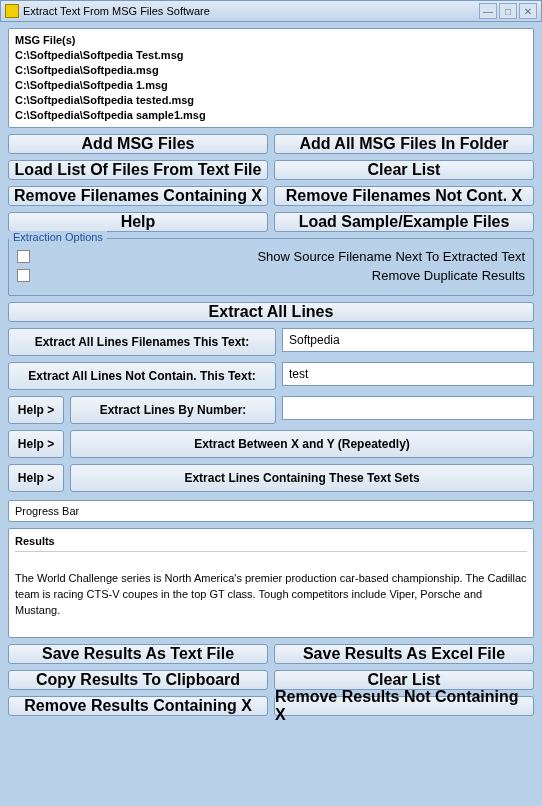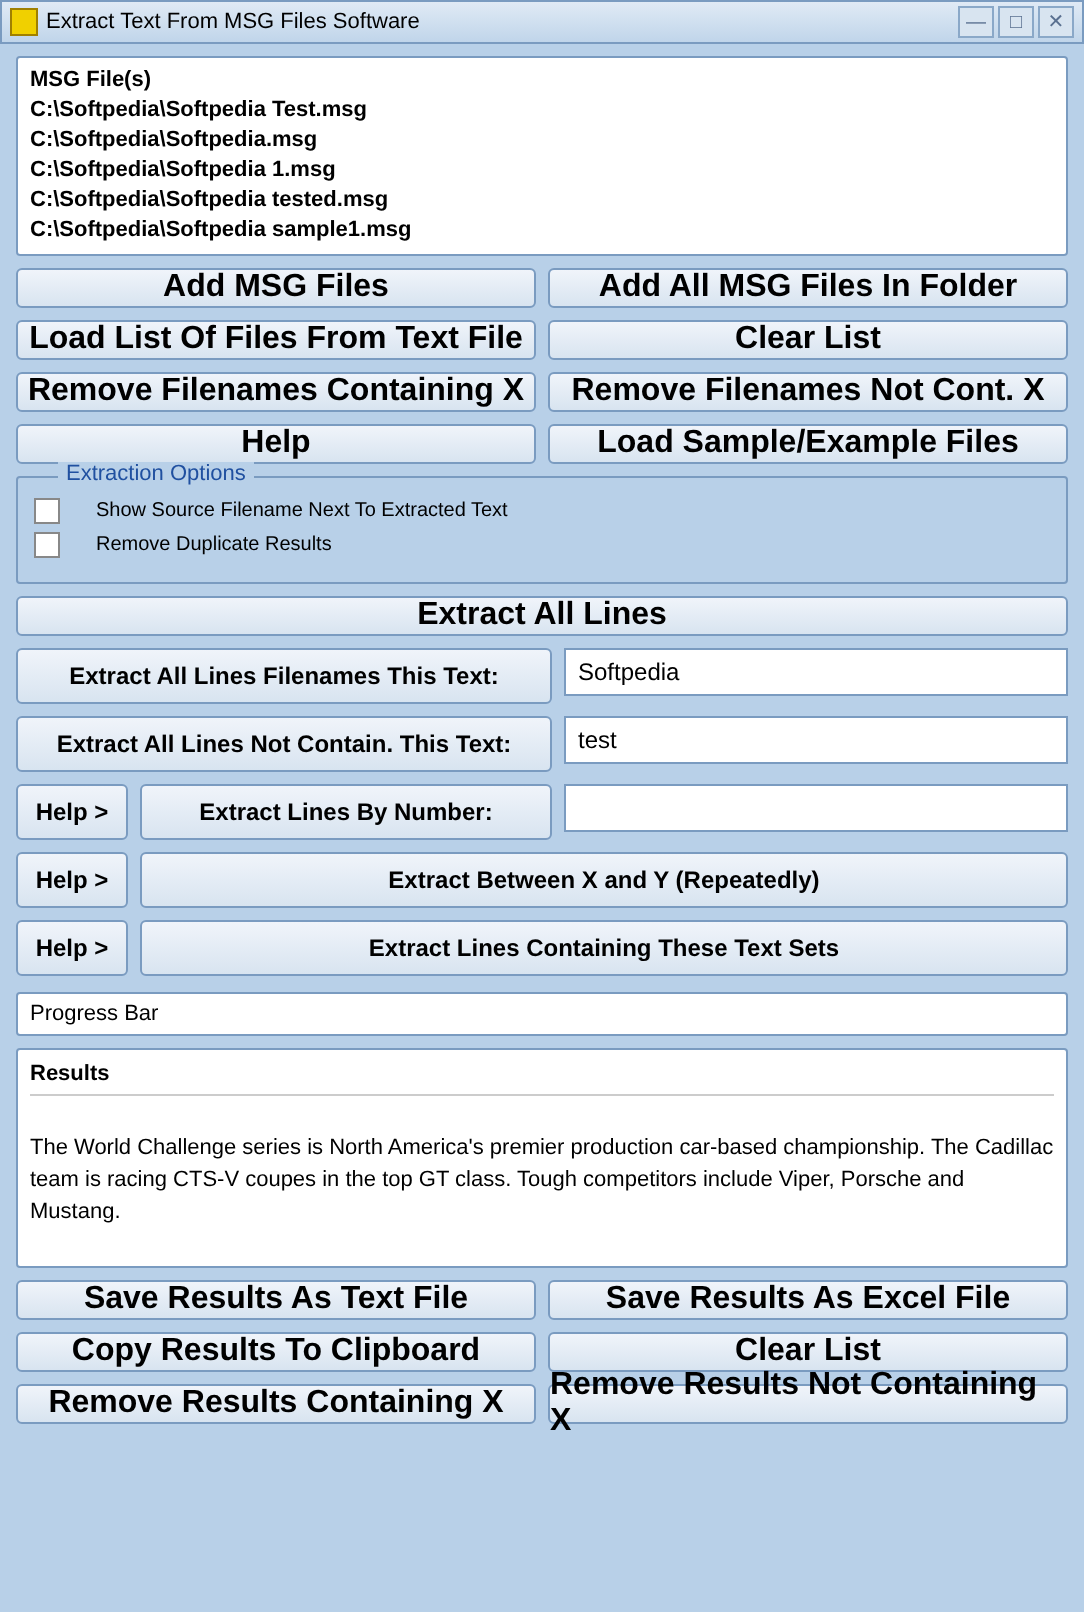--- a/index.html
+++ b/index.html
@@ -8,22 +8,22 @@
 .titlebar-icon { width: 14px; height: 14px; background: #f0d000; border: 1px solid #a08000; margin-right: 4px; }
 .titlebar-text { font-size: 11px; flex: 1; }
 .titlebar-btns { display: flex; gap: 2px; }
 .titlebar-btn { width: 18px; height: 16px; background: #d8e4f0; border: 1px solid #8aa8c8; font-size: 10px; display: flex; align-items: center; justify-content: center; cursor: pointer; color: #5a7090; }
 .main { padding: 6px 8px; }
 .file-list-box { background: #fff; border: 1px solid #7a9bc0; border-radius: 2px; padding: 4px 6px; height: 100px; overflow-y: scroll; font-size: 11px; line-height: 15px; font-weight: bold; }
 .file-list-header { font-weight: bold; }
 .btn-row { display: flex; gap: 6px; margin-top: 6px; }
 .btn { flex: 1; height: 20px; background: linear-gradient(to bottom, #f0f4fa, #d8e4f0); border: 1px solid #7a9bc0; border-radius: 3px; font-size: 16px; font-weight: bold; cursor: pointer; display: flex; align-items: center; justify-content: center; }
 .fieldset { border: 1px solid #7a9bc0; border-radius: 2px; margin-top: 6px; padding: 6px 8px 8px 8px; position: relative; }
-.legend { position: absolute; top: -8px; left: 20px; background: #b8d0e8; padding: 0 4px; font-size: 11px; color: #2050a0; }
-.checkbox-row { display: flex; align-items: center; gap: 18px; margin: 4px 0; font-size: 10px; }
+.legend { position: absolute; top: -8px; left: 0; background: #b8d0e8; padding: 0 4px; font-size: 11px; color: #2050a0; }
+.checkbox-row { display: flex; align-items: center; gap: 6px; margin: 4px 0; font-size: 13px; justify-content: space-between; }
 .checkbox { width: 13px; height: 13px; background: #fff; border: 1px solid #888; cursor: pointer; }
 .text-input { background: #fff; border: 1px solid #7a9bc0; height: 24px; padding: 0 6px; font-size: 12px; flex: 1; }
 .label-btn { background: linear-gradient(to bottom, #f0f4fa, #d8e4f0); border: 1px solid #7a9bc0; border-radius: 3px; height: 28px; font-size: 12px; font-weight: bold; display: flex; align-items: center; justify-content: center; padding: 0 8px; cursor: pointer; }
 .flex-row { display: flex; gap: 6px; margin-top: 6px; align-items: stretch; }
 .help-btn { width: 56px; }
 .progress-box { background: #fff; border: 1px solid #7a9bc0; border-radius: 2px; height: 22px; margin-top: 8px; padding: 2px 6px; font-size: 11px; display: flex; align-items: center; }
 .results-box { background: #fff; border: 1px solid #7a9bc0; border-radius: 2px; margin-top: 6px; padding: 6px; height: 110px; overflow-y: scroll; }
 .results-header { font-size: 11px; font-weight: bold; border-bottom: 1px solid #ccc; padding-bottom: 4px; margin-bottom: 18px; }
 .results-text { font-size: 11px; line-height: 16px; }
 ::-webkit-scrollbar { width: 16px; }

